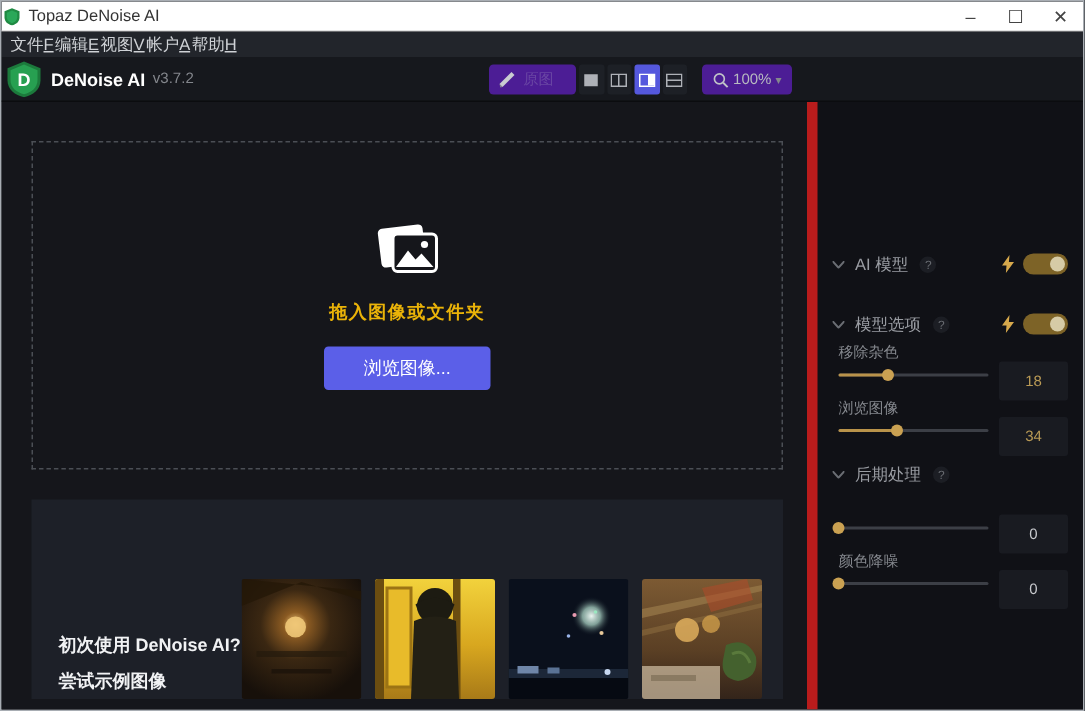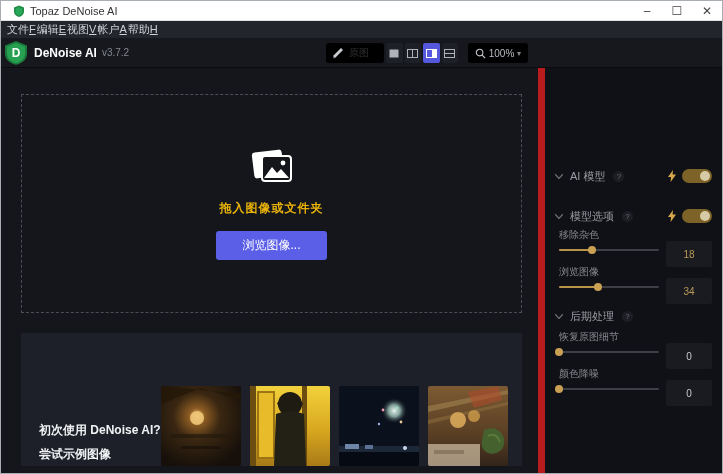--- a/index.html
+++ b/index.html
@@ -8,21 +8,21 @@
     font-family:"Liberation Sans", sans-serif;
     background:#15161b;
     position:relative;
     overflow:hidden;
     border:1px solid #a8adb3;
   }
 
   
   .titlebar {
     height:20px; background:#ffffff; display:flex; align-items:center;
-    padding-left:12px; border-bottom:1px solid #e2e2e2;
+    padding-left:1px; border-bottom:1px solid #e2e2e2;
   }
   .titlebar .app-title { font-size:11px; color:#333; margin-left:5px; }
   .win-controls { margin-left:auto; display:flex; height:100%; }
   .win-btn {
     width:30px; height:100%; display:flex; align-items:center; justify-content:center;
     color:#444; font-size:12px; cursor:default;
   }
 
   
   .menubar {
@@ -36,21 +36,21 @@
   .toolbar {
     height:30px; background:#16181d; display:flex; align-items:center;
     position:relative; border-bottom:1px solid #0b0c0f;
   }
   .brand { display:flex; align-items:center; margin-left:3px; }
   .brand-name { font-size:12px; font-weight:bold; color:#ffffff; margin-left:6px; }
   .brand-ver { font-size:10px; color:#84878d; margin-left:5px; }
 
   .tb-group {
     position:absolute; top:5px; height:20px; display:flex; align-items:center;
-    background:#000000; border-radius:3px;
+    background:#4c1d95; border-radius:3px;
   }
   .g-compare { left:325px; width:58px; padding:0 6px; gap:5px; }
   .g-compare .gray-label { font-size:10px; color:#cfd2d6; opacity:.22; }
   .g-views { left:385px; width:72px; background:transparent; gap:2px; }
   .view-btn {
     width:17px; height:20px; display:flex; align-items:center; justify-content:center;
     background:#1d2026; border-radius:2px;
   }
   .view-btn.selected { background:#5558dd; }
   .g-zoom { left:467px; width:60px; padding:0 7px; justify-content:space-between; }
@@ -366,21 +366,20 @@
       <span class="chev">
         <svg width="8" height="5" viewBox="0 0 8 5">
             <path d="M0 0 L4 4.5 L8 0" fill="none" stroke="#6a6d73" stroke-width="1.3"></path>
           </svg>
       </span>
       <span class="sec-title">后期处理</span>
       <span class="help-dot">?</span>
     </div>
 
     <div class="slider-row" style="top:262px; height:40px;">
-      <div class="slider-label">恢复原图细节</div>
       <div class="slider-track">
         <div class="slider-fill" style="width: 0%;"></div>
         <div class="slider-thumb" style="left: 0%;"></div>
       </div>
       <div class="value-box val-gray" style="top:13px;">0</div>
     </div>
 
     <div class="slider-row" style="top:299px; height:40px;">
       <div class="slider-label">颜色降噪</div>
       <div class="slider-track">

